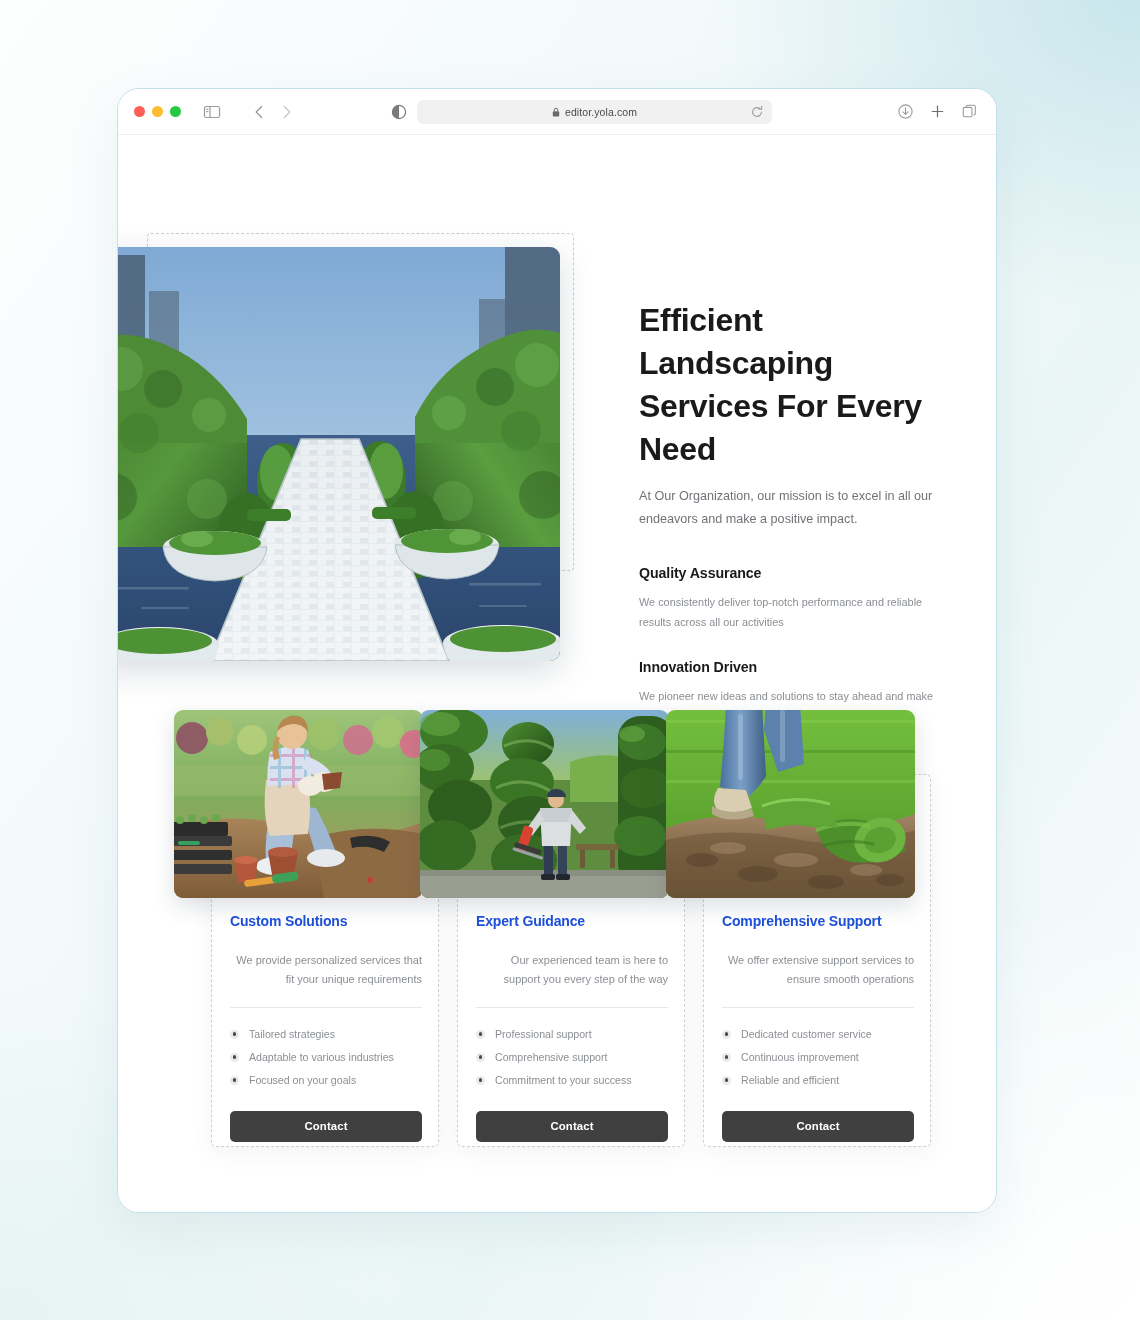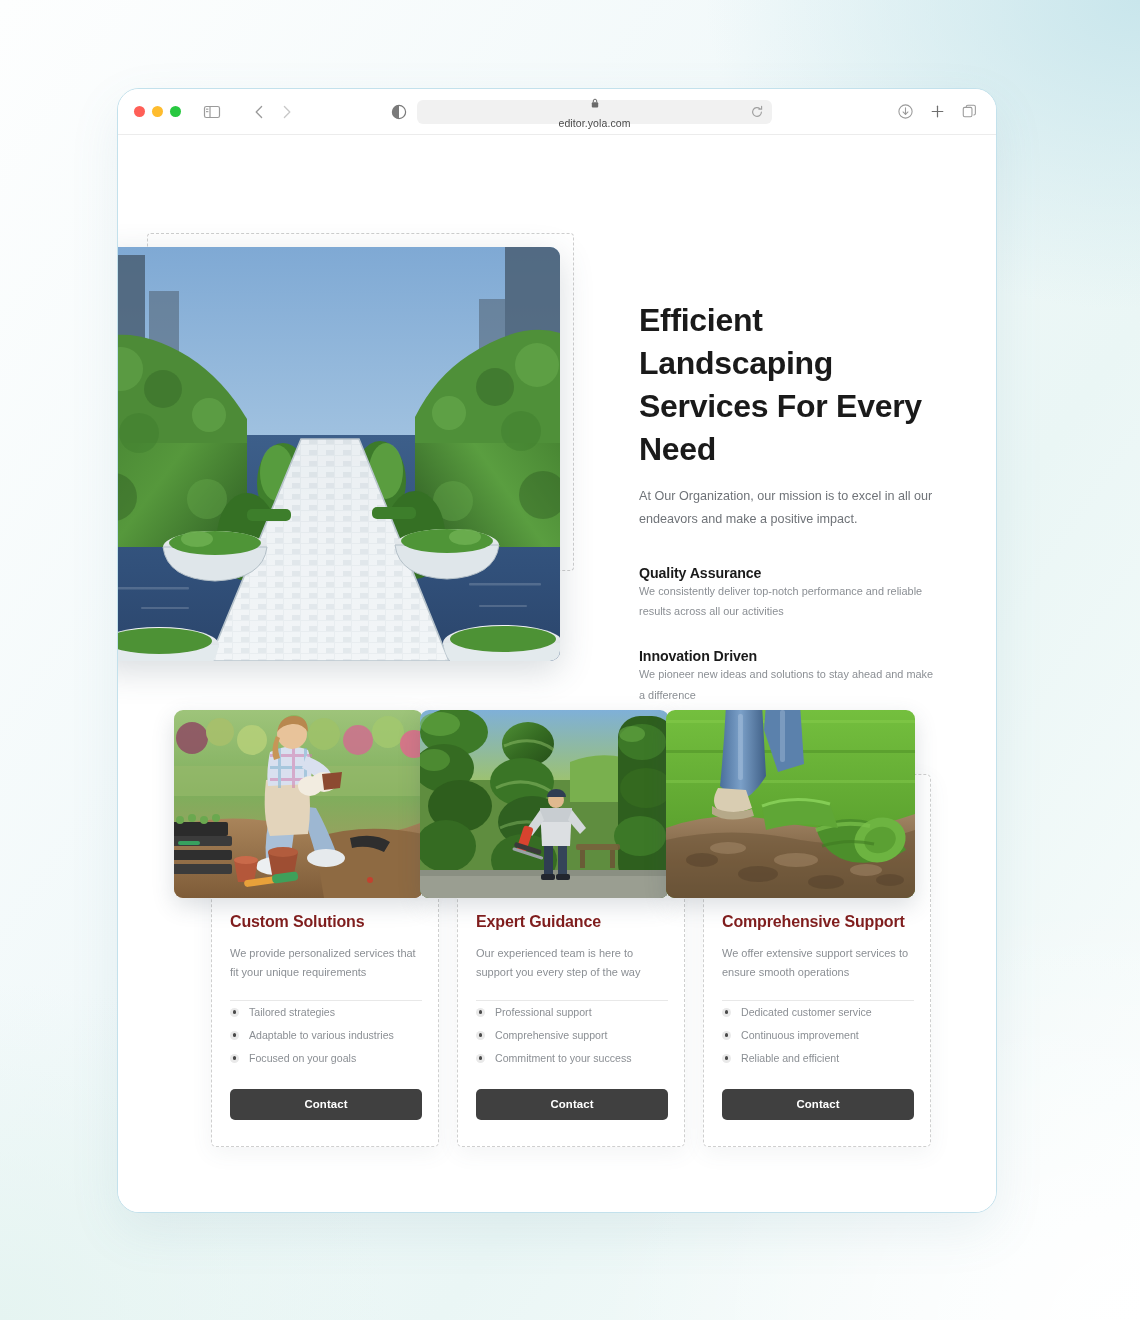--- a/index.html
+++ b/index.html
@@ -70,21 +70,21 @@
     height: 24px;
     background: #f1f1f1;
     border-radius: 6px;
     display: flex;
     align-items: center;
     justify-content: center;
     position: relative;
     margin-left: 8px;
   }
 
-  .url-inner { display: flex; align-items: center; gap: 5px; flex-direction: column; }
+  .url-inner { display: flex; align-items: center; gap: 5px; }
 
   .url-text {
     font-size: 10.5px;
     color: #4a4a4a;
     letter-spacing: 0.1px;
   }
 
   .reload-icon {
     position: absolute;
     right: 8px;
@@ -163,20 +163,21 @@
   .feature + .feature { margin-top: 27px; }
 
   .feature-title {
     font-size: 14.2px;
     font-weight: 700;
     color: #1a1a1a;
     letter-spacing: -0.1px;
   }
 
   .feature-body {
+    margin-top: 11px;
     font-size: 10.9px;
     line-height: 1.85;
     color: #8b8f94;
   }
 
   
   .cards {
     position: absolute;
     left: 0;
     top: 566px;
@@ -214,40 +215,41 @@
   .card-img svg { display: block; width: 100%; height: 100%; }
 
   .card-body {
     position: absolute;
     left: 56px;
     top: 212px;
     width: 192px;
   }
 
   .card-title {
-    font-size: 16px;
+    font-size: 14px;
     font-weight: 700;
-    color: #7f1d1d;
+    color: #1d4ed8;
     letter-spacing: -0.15px;
   }
 
   .card-desc {
-    margin-top: 13px;
+    margin-top: 22px;
     font-size: 11px;
     line-height: 1.75;
     color: #8b8f94;
+    text-align: right;
   }
 
   .card-rule {
     margin-top: 17px;
     height: 1px;
     background: #e8e8e8;
   }
 
-  .card-list { list-style: none; }
+  .card-list { list-style: none; margin-top: 15px; }
 
   .card-list li {
     display: flex;
     align-items: center;
     gap: 10px;
     font-size: 10.6px;
     color: #8b8f94;
     padding: 5.5px 0;
   }
 

